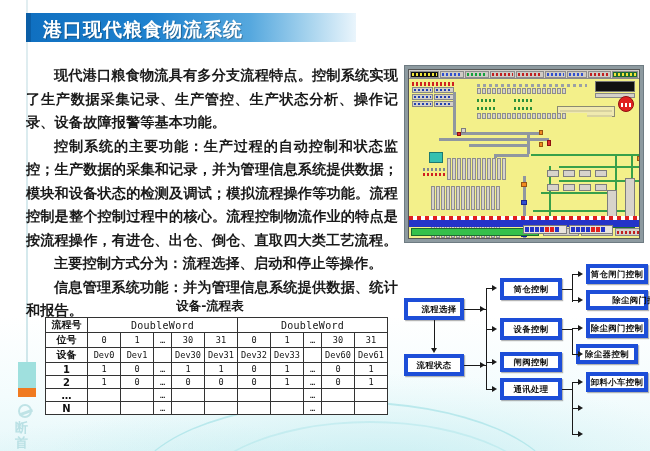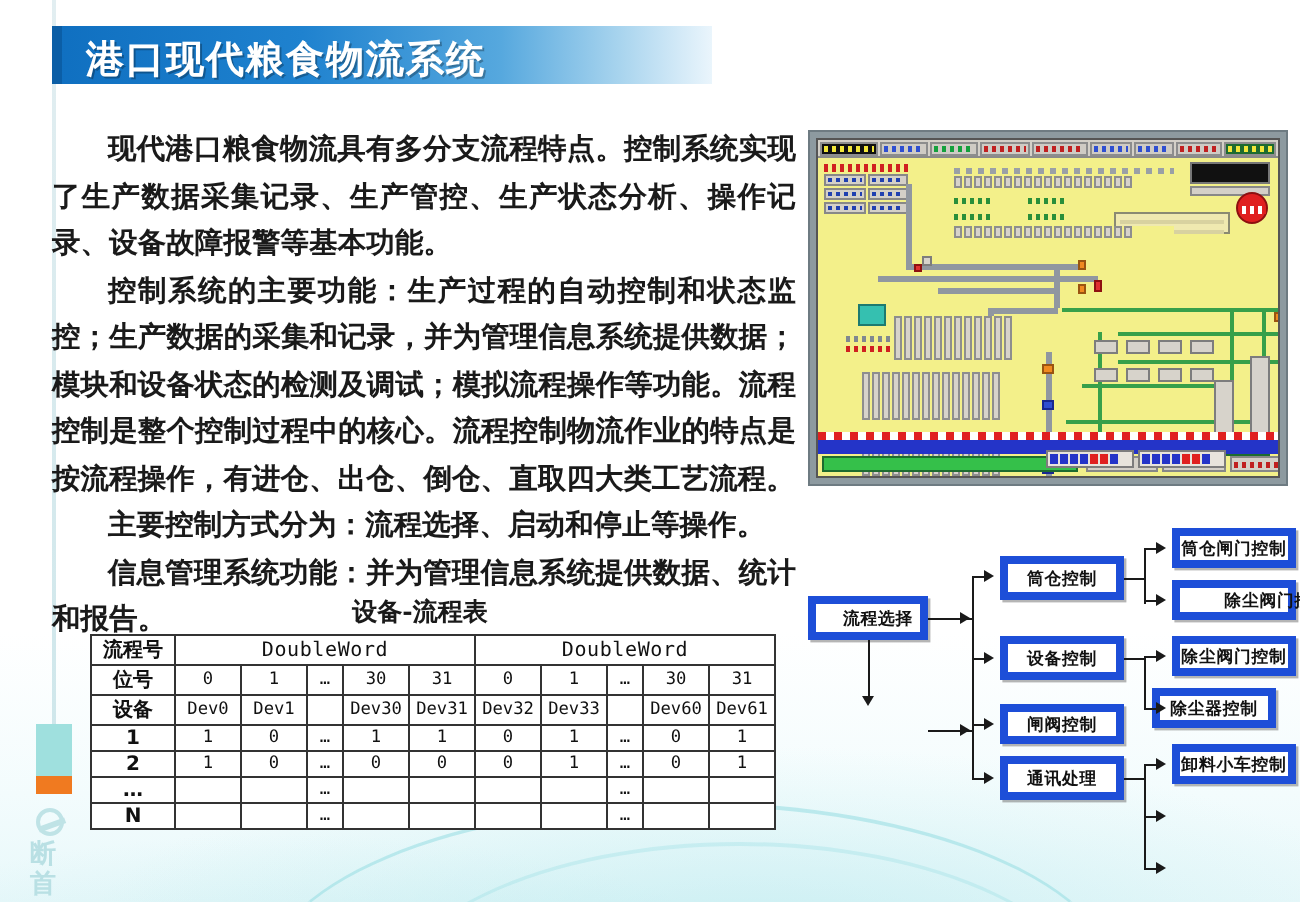--- a/index.html
+++ b/index.html
@@ -635,20 +635,21 @@
         <td class="e">…</td>
         <td class="n"></td>
         <td class="n"></td>
       </tr>
     </tbody>
 </table>
 
 <div class="flow">
 
   <div class="fbox" style="left:0px;  top:22px; width:60px; height:22px;padding-left:10px;">流程选择</div>
+  <div class="fbox" style="left:0px;  top:78px; width:60px; height:22px;">流程状态</div>
   <div class="fline-v" style="left:30px; top:44px; height:28px;"></div>
   <div class="arw down" style="left:27px; top:72px;"></div>
 
   <div class="fline-h" style="left:60px; top:33px; width:22px;"></div>
   <div class="arw" style="left:76px; top:30px;"></div>
   <div class="fline-h" style="left:60px; top:89px; width:22px;"></div>
   <div class="arw" style="left:76px; top:86px;"></div>
   <div class="fline-v" style="left:82px; top:12px; height:102px;"></div>
 
   <div class="fbox" style="left:96px; top:2px;  width:62px; height:22px;">筒仓控制</div>

